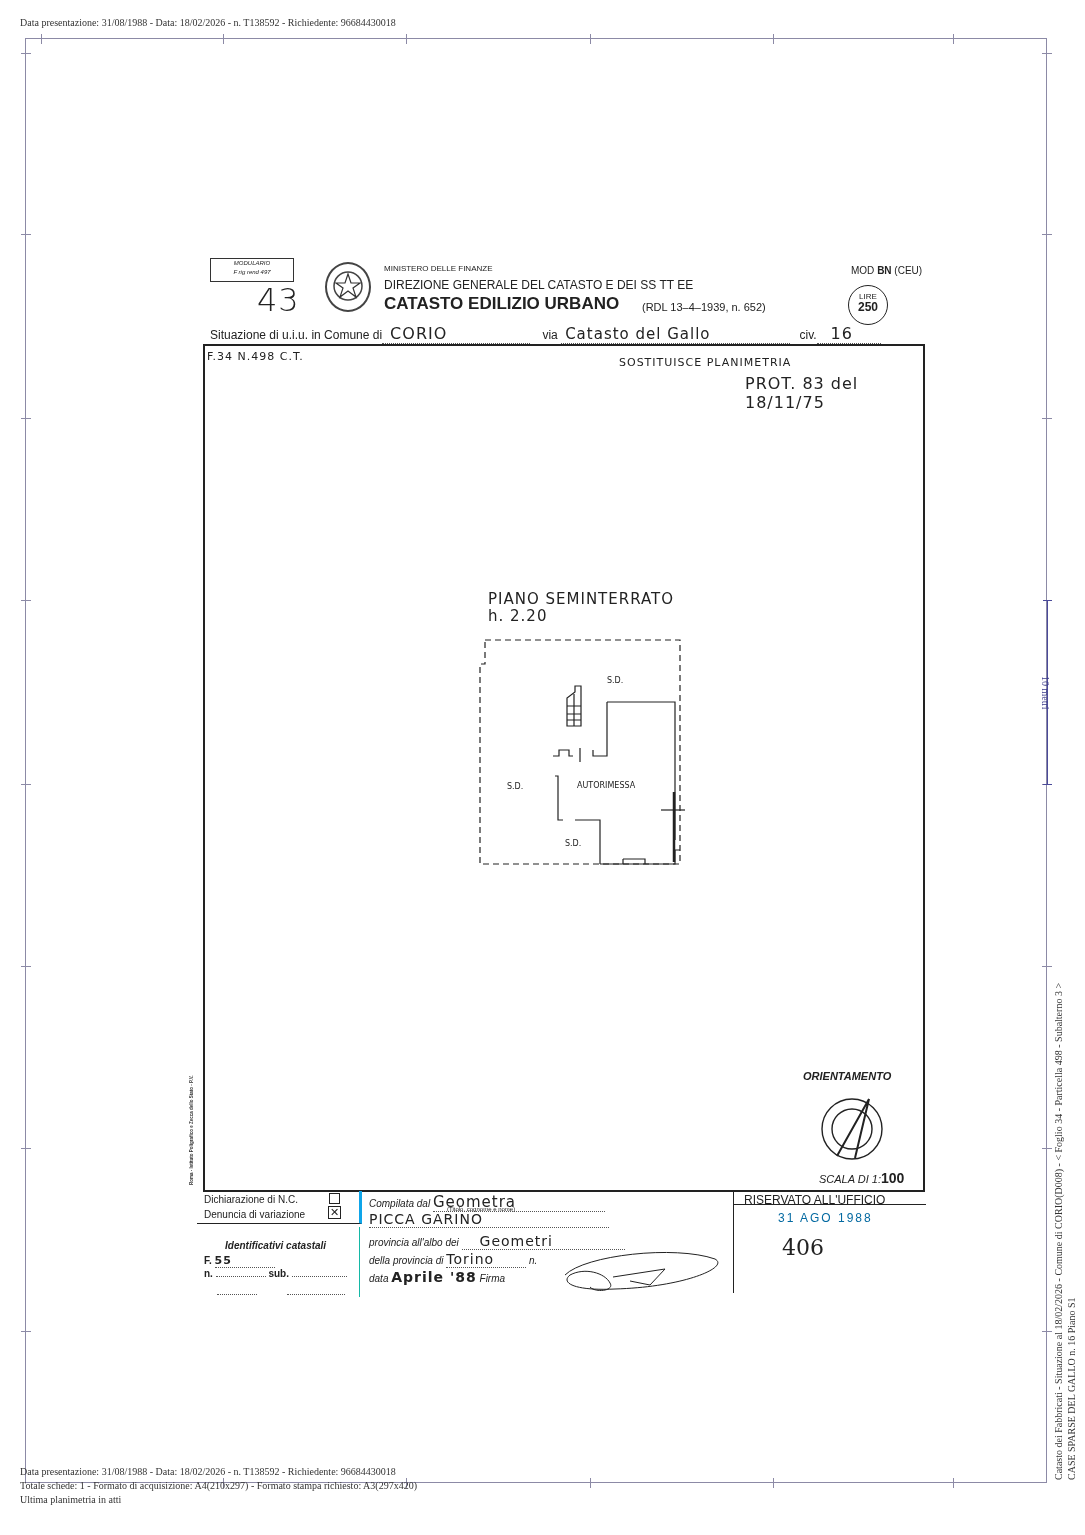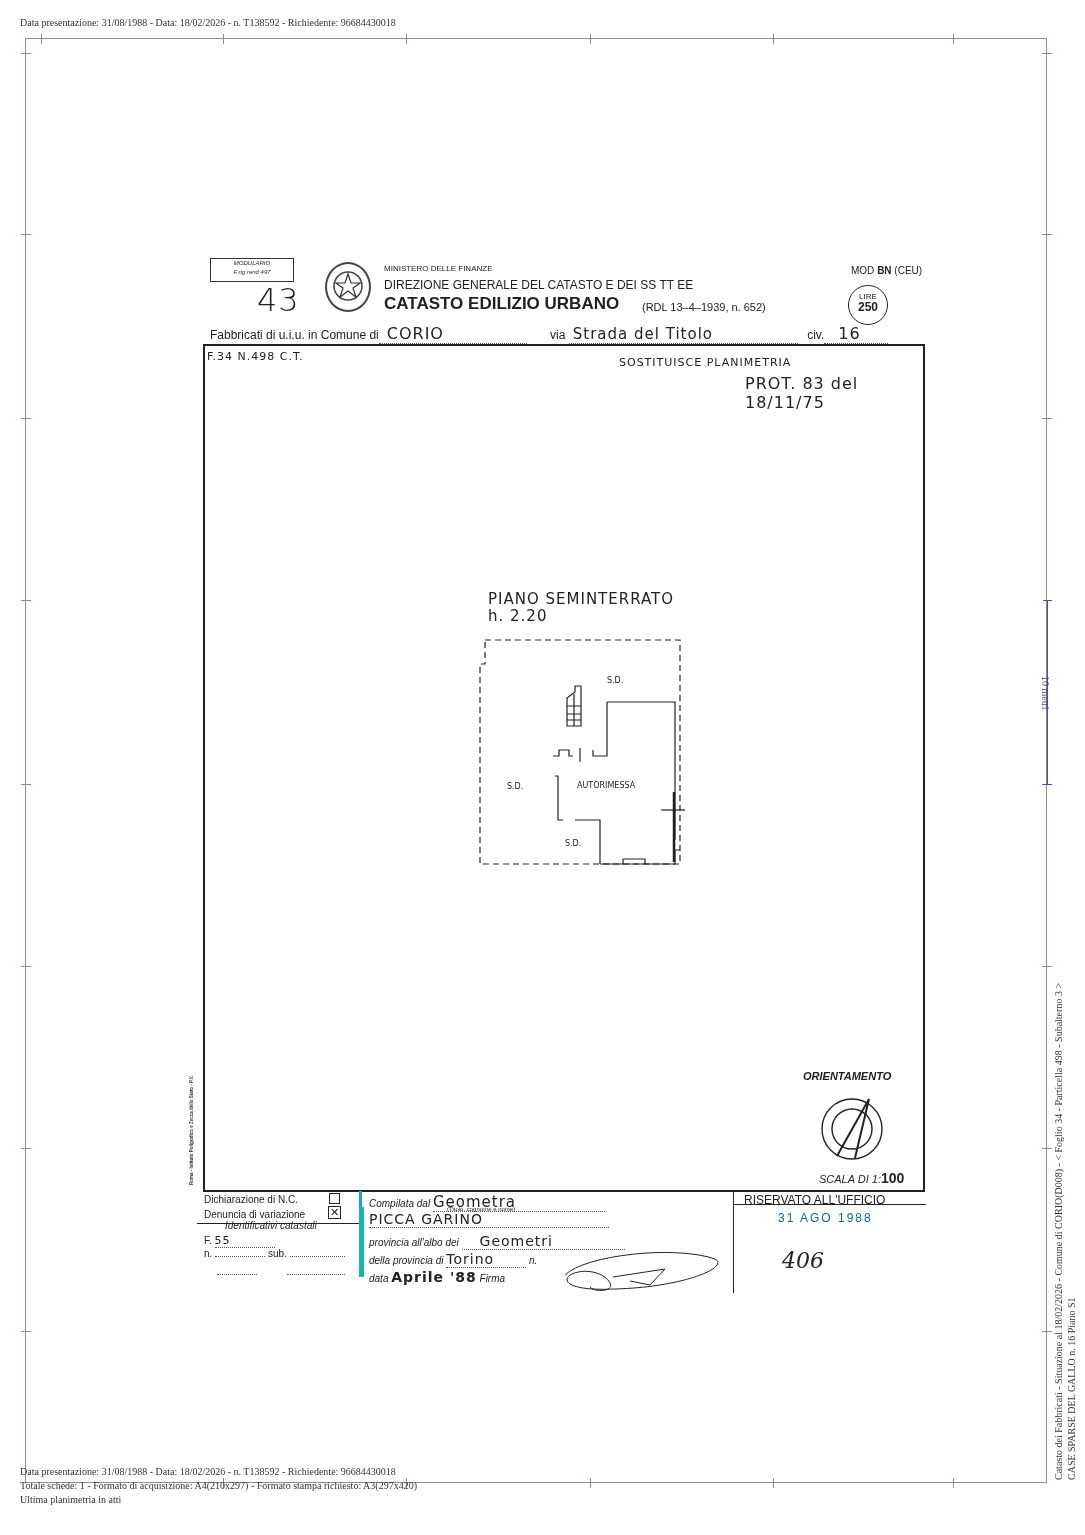--- a/index.html
+++ b/index.html
@@ -82,23 +82,23 @@
   <span>MOD</span>
   <b>BN</b>
   <span>(CEU)</span>
 </div>
 <div class="lire">
   <div style="font-size:8px;margin-top:6px;">LIRE</div>
   <div style="font-size:12px;font-weight:bold;line-height:12px;">250</div>
 </div>
 
 <div class="abs form-sans" style="left:210px;top:324px;font-size:12px;white-space:nowrap;">
-  <span>Fabbricati di u.i.u. in Comune di</span><span class="dotted hand" style="min-width:140px;font-size:16px;padding-left:8px;">CORIO</span>
-  <span style="margin-left:20px;">via</span>
-  <span class="dotted hand" style="min-width:225px;font-size:15px;padding-left:4px;">Strada del Titolo</span>
+  <span>Situazione di u.i.u. in Comune di</span><span class="dotted hand" style="min-width:140px;font-size:16px;padding-left:8px;">CORIO</span>
+  <span style="margin-left:9px;">via</span>
+  <span class="dotted hand" style="min-width:225px;font-size:15px;padding-left:4px;">Catasto del Gallo</span>
   <span style="margin-left:6px;">civ.</span><span class="dotted hand" style="min-width:50px;font-size:16px;padding-left:14px;">16</span>
 </div>
 
 <div class="main-box">
   <div class="abs hand" style="left:2px;top:4px;font-size:11px;">F.34  N.498  C.T.</div>
   <div class="abs hand" style="left:414px;top:10px;font-size:11px;">SOSTITUISCE PLANIMETRIA</div>
   <div class="abs hand" style="left:540px;top:28px;font-size:16px;">PROT. 83 del 18/11/75</div>
 
   <div class="abs hand" style="left:283px;top:244px;font-size:15px;">PIANO SEMINTERRATO</div>
   <div class="abs hand" style="left:283px;top:261px;font-size:15px;">h. 2.20</div>
@@ -142,21 +142,21 @@
 <div class="rotated form-sans" style="left:189px;top:1185px;font-size:4.5px;font-weight:bold;color:#333;">Roma - Istituto Poligrafico e Zecca dello Stato - P.V.</div>
 
 <div class="bottom-box form-sans">
 
   <div class="abs" style="left:0;top:0;width:162px;height:32px;border-bottom:1px solid #222;border-right:3px solid #0ea5e9;">
     <div class="abs" style="left:7px;top:3px;font-size:10px;">Dichiarazione di N.C.</div>
     <div class="abs" style="left:132px;top:2px;width:9px;height:9px;border:1px solid #222;"></div>
     <div class="abs" style="left:7px;top:18px;font-size:10px;">Denuncia di variazione</div>
     <div class="abs" style="left:131px;top:15px;width:11px;height:11px;border:1px solid #222;font-size:11px;line-height:10px;text-align:center;">✕</div>
   </div>
-  <div class="abs" style="left:0;top:16px;width:162px;height:70px;border-right:5px solid #14b8a6;">
+  <div class="abs" style="left:0;top:36px;width:162px;height:70px;border-right:1px solid #14b8a6;font-weight:bold;">
     <div class="abs" style="left:28px;top:13px;font-size:10px;font-style:italic;">Identificativi catastali</div>
     <div class="abs" style="left:7px;top:27px;font-size:10px;white-space:nowrap;"><span>F.</span> <span class="dotted hand" style="width:60px;font-size:11px;">55</span></div>
     <div class="abs" style="left:7px;top:41px;font-size:10px;white-space:nowrap;"><span>n.</span> <span class="dotted" style="width:50px;"></span> <span>sub.</span> <span class="dotted" style="width:55px;"></span></div>
     <div class="abs" style="left:20px;top:54px;"><span class="dotted" style="width:40px;"></span><span class="dotted" style="width:58px;margin-left:30px;"></span></div>
   </div>
 
   <div class="abs" style="left:172px;top:2px;font-size:10px;font-style:italic;white-space:nowrap;">
     <span>Compilata dal</span>
     <span class="dotted hand" style="width:172px;font-size:15px;font-style:normal;">Geometra</span>
   </div>
@@ -179,19 +179,19 @@
     <span>Firma</span>
   </div>
   <svg class="abs" style="left:358px;top:54px;" width="170" height="52" viewBox="0 0 170 52">
     <path d="M10 30 C30 10,120 0,160 14 C175 22,130 42,60 44 C20 46,5 38,15 30 C30 22,50 28,55 38 C60 46,40 48,35 42 M58 32 L110 24 L95 40 L75 36" fill="none" stroke="#222" stroke-width="1"></path>
   </svg>
 
   <div class="abs" style="left:536px;top:0;width:192px;height:102px;border-left:1px solid #222;">
     <div class="abs" style="left:10px;top:2px;font-size:12px;">RISERVATO ALL'UFFICIO</div>
     <div class="abs" style="left:0;top:13px;width:192px;height:1px;background:#222;"></div>
     <div class="abs" style="left:44px;top:20px;font-size:12px;color:#0369a1;letter-spacing:2px;">31 AGO 1988</div>
-    <div class="abs" style="left:48px;top:57px;font-size:22px;font-style:italic;font-family:'DejaVu Serif',serif;">406</div>
+    <div class="abs" style="left:48px;top:44px;font-size:22px;font-family:'DejaVu Serif',serif;">406</div>
   </div>
 </div>
 
 <div class="abs meta" style="left:20px;top:1466px;">Data presentazione: 31/08/1988 - Data: 18/02/2026 - n. T138592 - Richiedente: 96684430018</div>
 <div class="abs meta" style="left:20px;top:1480px;">Totale schede: 1 - Formato di acquisizione: A4(210x297)  - Formato stampa richiesto: A3(297x420)</div>
 <div class="abs meta" style="left:20px;top:1494px;">Ultima planimetria in atti</div>
 
 </body></html>

